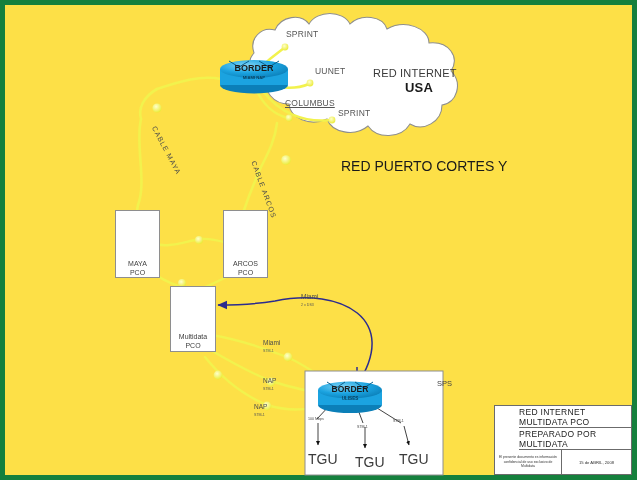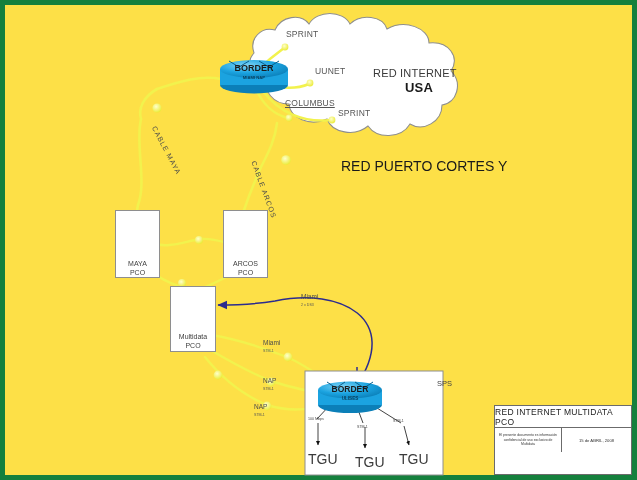--- a/index.html
+++ b/index.html
@@ -13,21 +13,21 @@
   .title-main{position:absolute;text-align:left;font-size:14px;color:#1a1a1a;
               line-height:17px;white-space:nowrap;}
   .dev-box{position:absolute;border:1px solid #8e8e8e;background:#ffffff;box-sizing:border-box;}
   .dev-label{position:absolute;text-align:center;font-size:7px;color:#3d3d3d;
              line-height:8.5px;white-space:nowrap;}
   .rot{transform-origin:0 0;}
   .tb{position:absolute;border:1px solid #6b6b6b;box-sizing:border-box;background:#fff;}
   .tb-row{border-bottom:1px solid #6b6b6b;box-sizing:border-box;display:flex;
           align-items:center;justify-content:center;}
   .tb-row:last-child{border-bottom:none;}
-  .tb-t{font-size:8.5px;color:#222;letter-spacing:.3px;}
+  .tb-t{font-size:8.5px;color:#222;letter-spacing:.3px;margin-left:24px;}
   .tb-small{font-size:3.4px;color:#333;line-height:4.6px;text-align:center;padding:0 2px;}
   .tb-date{font-size:4.2px;color:#333;}
   .sps-tag{position:absolute;font-size:7.5px;color:#444;}
   .tgu{position:absolute;font-size:14px;color:#3a3a3a;}
   .link-lbl{position:absolute;font-size:3.6px;color:#444;white-space:nowrap;}
   .circ-lbl{position:absolute;font-size:6.5px;color:#4a4a4a;text-align:center;white-space:nowrap;}
   .circ-sub{position:absolute;font-size:3.6px;color:#555;text-align:center;white-space:nowrap;}
   .rtr-txt{position:absolute;font-weight:bold;color:#1b1b1b;white-space:nowrap;
            text-align:center;pointer-events:none;}
 </style>
@@ -242,20 +242,21 @@
   <div class="tgu" style="left:303px;top:446px;">TGU</div>
 
   <div class="link-lbl" style="left:352px;top:420px;">STM-1</div>
   <div class="tgu" style="left:350px;top:449px;">TGU</div>
 
   <div class="link-lbl" style="left:388px;top:414px;">STM-1</div>
   <div class="tgu" style="left:394px;top:446px;">TGU</div>
 
   <div class="tb" style="left:489px;top:400px;width:138px;height:70px;">
     <div class="tb-row tb-t" style="height:22px;">RED INTERNET MULTIDATA PCO</div>
+    <div class="tb-row tb-t" style="height:22px;">PREPARADO POR MULTIDATA</div>
     <div class="tb-row" style="height:24px;padding:0;">
       <div class="tb-small" style="width:62px;border-right:1px solid #6b6b6b;height:100%;
            display:flex;align-items:center;justify-content:center;">El presente documento es información confidencial de uso exclusivo de Multidata</div>
       <div class="tb-date" style="flex:1;display:flex;align-items:center;justify-content:center;">15 de ABRIL,  2008</div>
     </div>
   </div>
 
 </div>
 
 </body></html>

